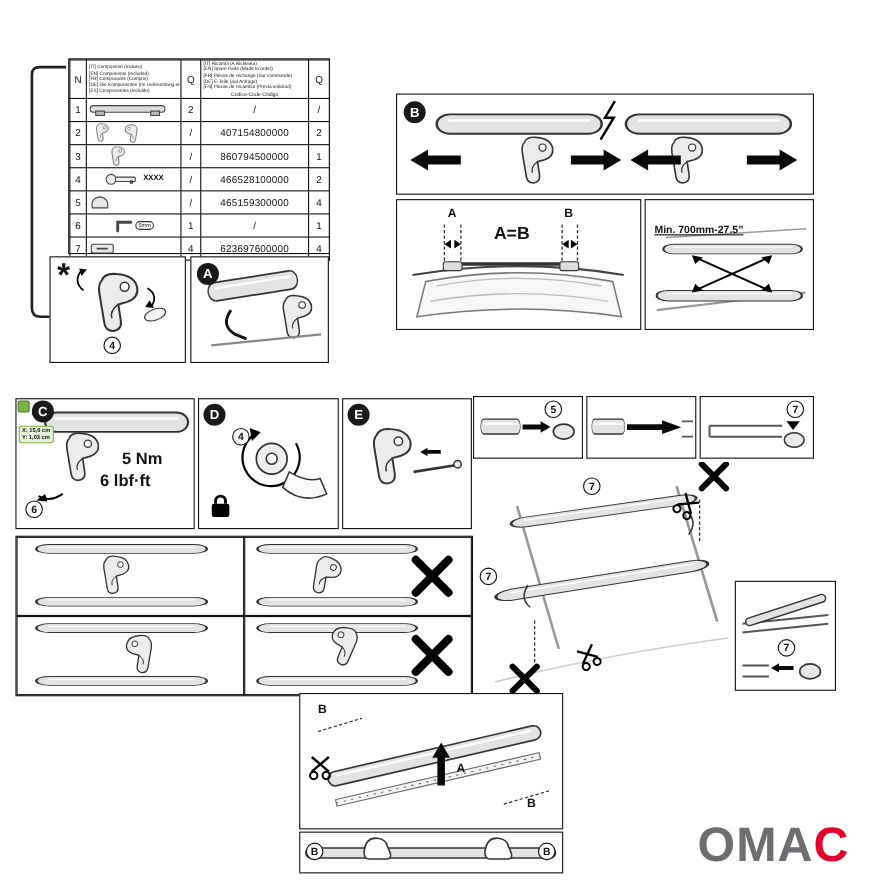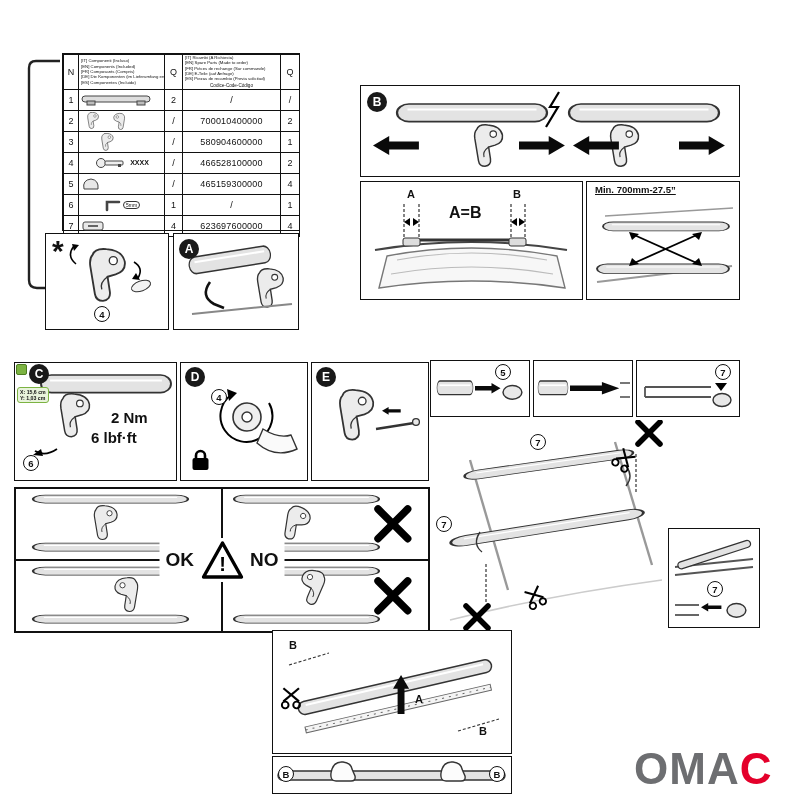--- a/index.html
+++ b/index.html
@@ -135,33 +135,33 @@
 
     <tr>
       <td>2</td>
       <td class="icell">
         <svg width="60" height="18">
               <use href="#clamp" transform="translate(8,0) scale(0.36)"></use>
               <use href="#clamp" transform="translate(34,1) scale(-0.36,0.36) translate(-34,0)"></use>
             </svg>
       </td>
       <td>/</td>
-      <td class="code">700010400000</td>
+      <td class="code">407154800000</td>
       <td>2</td>
     </tr>
 
     <tr>
       <td>3</td>
       <td class="icell">
         <svg width="60" height="18">
               <use href="#clamp" transform="translate(22,0) scale(0.38)"></use>
             </svg>
       </td>
       <td>/</td>
-      <td class="code">580904600000</td>
+      <td class="code">860794500000</td>
       <td>1</td>
     </tr>
 
     <tr>
       <td>4</td>
       <td class="icell">
         <svg width="34" height="14" style="display:inline-block;vertical-align:middle">
               <circle cx="7" cy="7" r="4.5" fill="#eee" stroke="#444"></circle>
               <rect x="11" y="5" width="18" height="4" rx="1" fill="#eee" stroke="#444"></rect>
               <rect x="24" y="8" width="3" height="3" fill="#444"></rect>
@@ -272,21 +272,21 @@
     <rect x="42" y="56" width="17" height="8" rx="2" fill="#ddd" stroke="#333"></rect>
     <rect x="148" y="56" width="17" height="8" rx="2" fill="#ddd" stroke="#333"></rect>
     <line x1="59" y1="58" x2="148" y2="58" stroke="#333" stroke-width="3"></line>
     <path d="M26 74 Q110 58 196 74 L204 106 Q110 92 18 106 Z" fill="#f7f7f7" stroke="#777" stroke-width="1.4"></path>
     <path d="M36 78 Q110 64 186 78" fill="none" stroke="#bbb" stroke-width="1.2"></path>
     <path d="M30 92 Q110 78 192 92" fill="none" stroke="#bbb" stroke-width="1.2"></path>
   </svg>
 </div>
 
 <div class="panel" style="left:586px;top:181px;width:154px;height:119px">
-  <span class="minlbl" style="left:8px;top:2px">Min. 700mm-27.5”</span>
+  <span class="minlbl" style="left:8px;top:22px">Min. 700mm-27.5”</span>
   <svg class="noborder" style="left:0;top:0" width="151" height="116">
     <line x1="10" y1="100" x2="145" y2="84" stroke="#999" stroke-width="2"></line>
     <line x1="18" y1="34" x2="146" y2="26" stroke="#999" stroke-width="1.4"></line>
     <use href="#bar" transform="translate(16,40) scale(1.26,0.55)"></use>
     <use href="#bar" transform="translate(10,82) scale(1.32,0.6)"></use>
     <line x1="45" y1="52" x2="112" y2="82" stroke="#000" stroke-width="1.8"></line>
     <line x1="112" y1="52" x2="45" y2="82" stroke="#000" stroke-width="1.8"></line>
     <polygon points="42,50 52,52 45,58" fill="#000"></polygon>
       <polygon points="115,84 105,82 112,76" fill="#000"></polygon>
     <polygon points="115,50 105,52 112,58" fill="#000"></polygon>
@@ -301,21 +301,21 @@
     <span>X: 15,6 cm</span>
     <span>Y: 1,03 cm</span>
   </div>
   <svg class="noborder" style="left:0;top:0" width="160" height="116">
     <use href="#bar" transform="translate(26,12) scale(1.3,1.1)"></use>
     <use href="#clamp" transform="translate(44,30) scale(0.95)"></use>
     <path d="M42 86 q-12 8 -22 2" fill="none" stroke="#000" stroke-width="1.8"></path>
     <polygon points="18,92 26,86 28,93" fill="#000"></polygon>
   </svg>
   <span class="cnum" style="left:8px;top:92px">6</span>
-  <span class="torq" style="left:96px;top:46px">2 Nm</span>
+  <span class="torq" style="left:96px;top:46px">5 Nm</span>
   <span class="torq" style="left:76px;top:66px">6 lbf·ft</span>
 </div>
 
 <div class="panel" style="left:180px;top:362px;width:128px;height:119px">
   <span class="badge" style="left:4px;top:4px">D</span>
   <span class="cnum" style="left:30px;top:26px">4</span>
   <svg class="noborder" style="left:0;top:0" width="125" height="116">
     <circle cx="66" cy="54" r="14" fill="#eee" stroke="#333" stroke-width="1.6"></circle>
     <circle cx="66" cy="54" r="5" fill="#fff" stroke="#333" stroke-width="1.4"></circle>
     <path d="M88 40 A 26 26 0 1 1 50 32" fill="none" stroke="#000" stroke-width="2"></path>
@@ -432,28 +432,20 @@
     </div>
     <div class="okcell">
       <svg width="195" height="66">
         <use href="#bar" transform="translate(6,4) scale(1.45,0.5)"></use>
         <use href="#bar" transform="translate(6,52) scale(1.45,0.5)"></use>
         <use href="#clamp" transform="translate(100,10) scale(-0.75,0.75) rotate(-14)"></use>
         <use href="#xmark" transform="translate(150,18) scale(1.35)"></use>
       </svg>
     </div>
   </div>
-  <div class="okbadge">
-    <span class="word">OK</span>
-    <svg width="42" height="40">
-      <use href="#tri"></use>
-      <text x="21" y="31" text-anchor="middle" font-size="20" font-weight="bold" font-family="Liberation Sans, sans-serif">!</text>
-    </svg>
-    <span class="word">NO</span>
-  </div>
 </div>
 
 <div class="panel" style="left:272px;top:630px;width:240px;height:124px">
   <span class="ablbl" style="left:16px;top:8px">B</span>
   <span class="ablbl" style="left:206px;top:94px">B</span>
   <span class="ablbl" style="left:142px;top:62px">A</span>
   <svg class="noborder" style="left:0;top:0" width="237" height="121">
     <line x1="16" y1="34" x2="56" y2="22" stroke="#333" stroke-width="1.1" stroke-dasharray="3,2"></line>
     <line x1="185" y1="100" x2="226" y2="88" stroke="#333" stroke-width="1.1" stroke-dasharray="3,2"></line>
     <g transform="translate(24,72) rotate(-13)">

